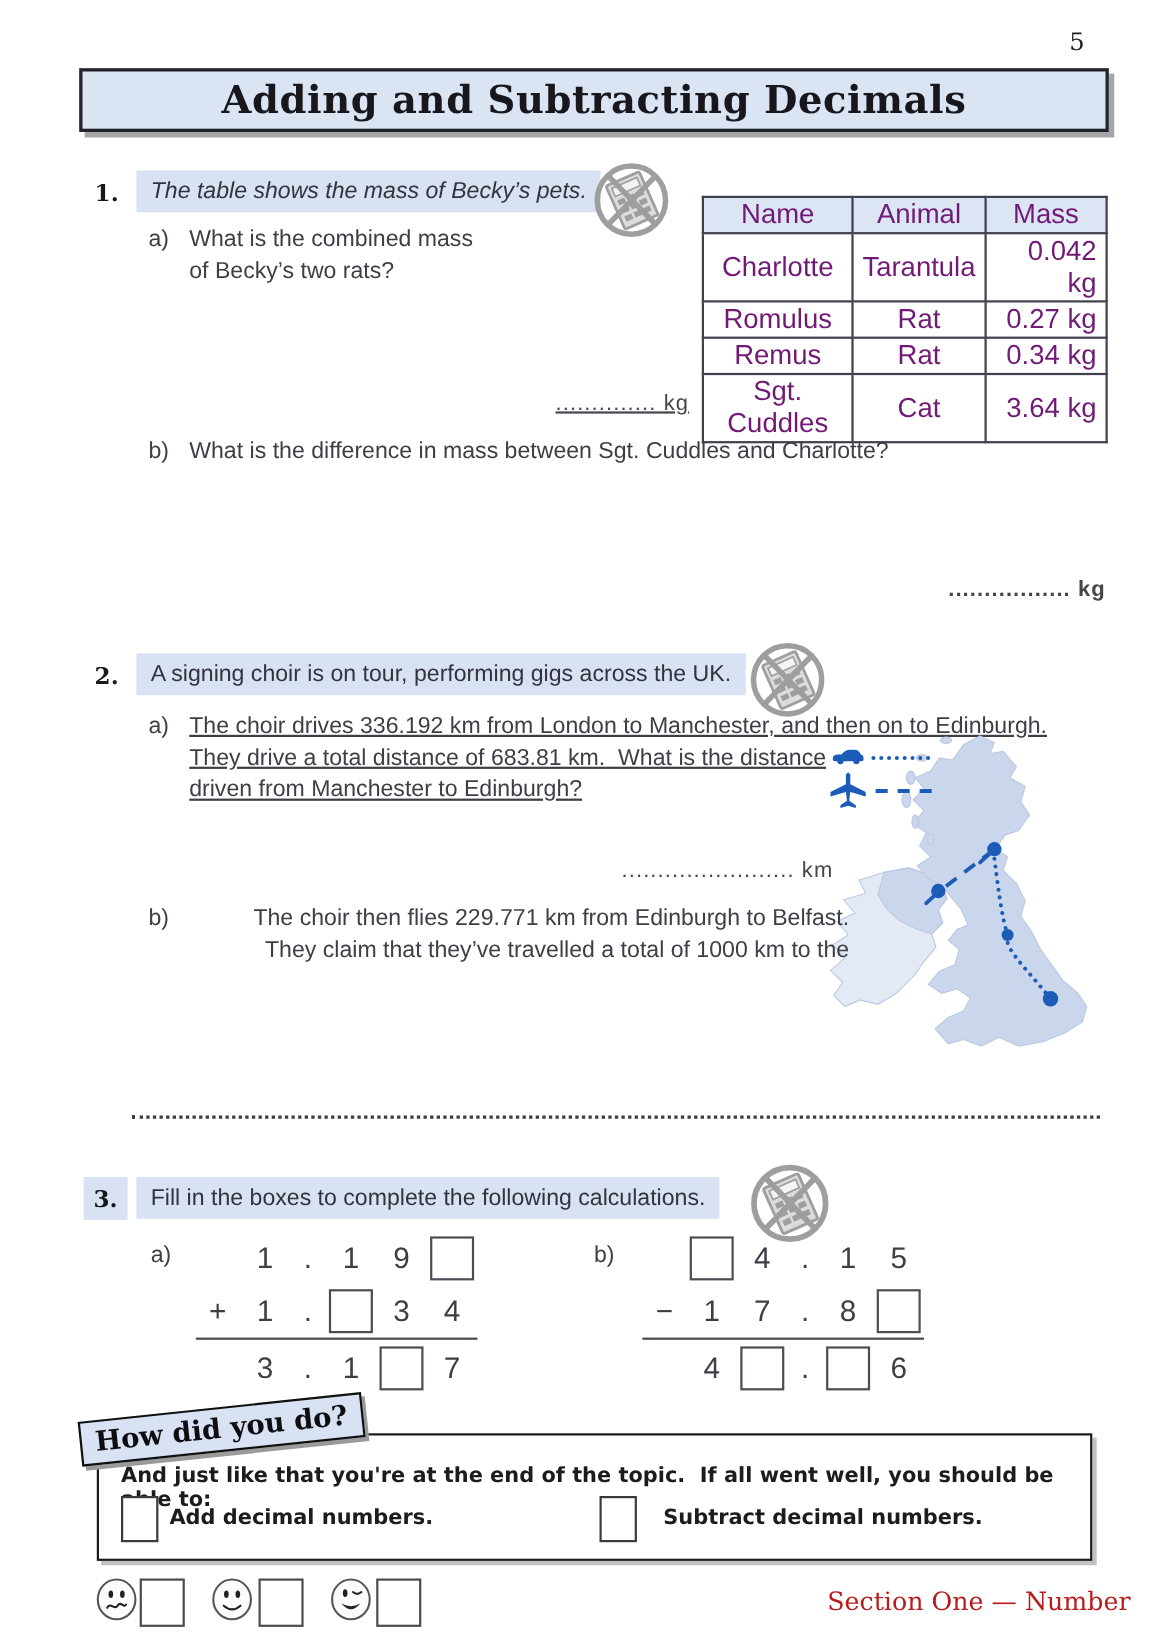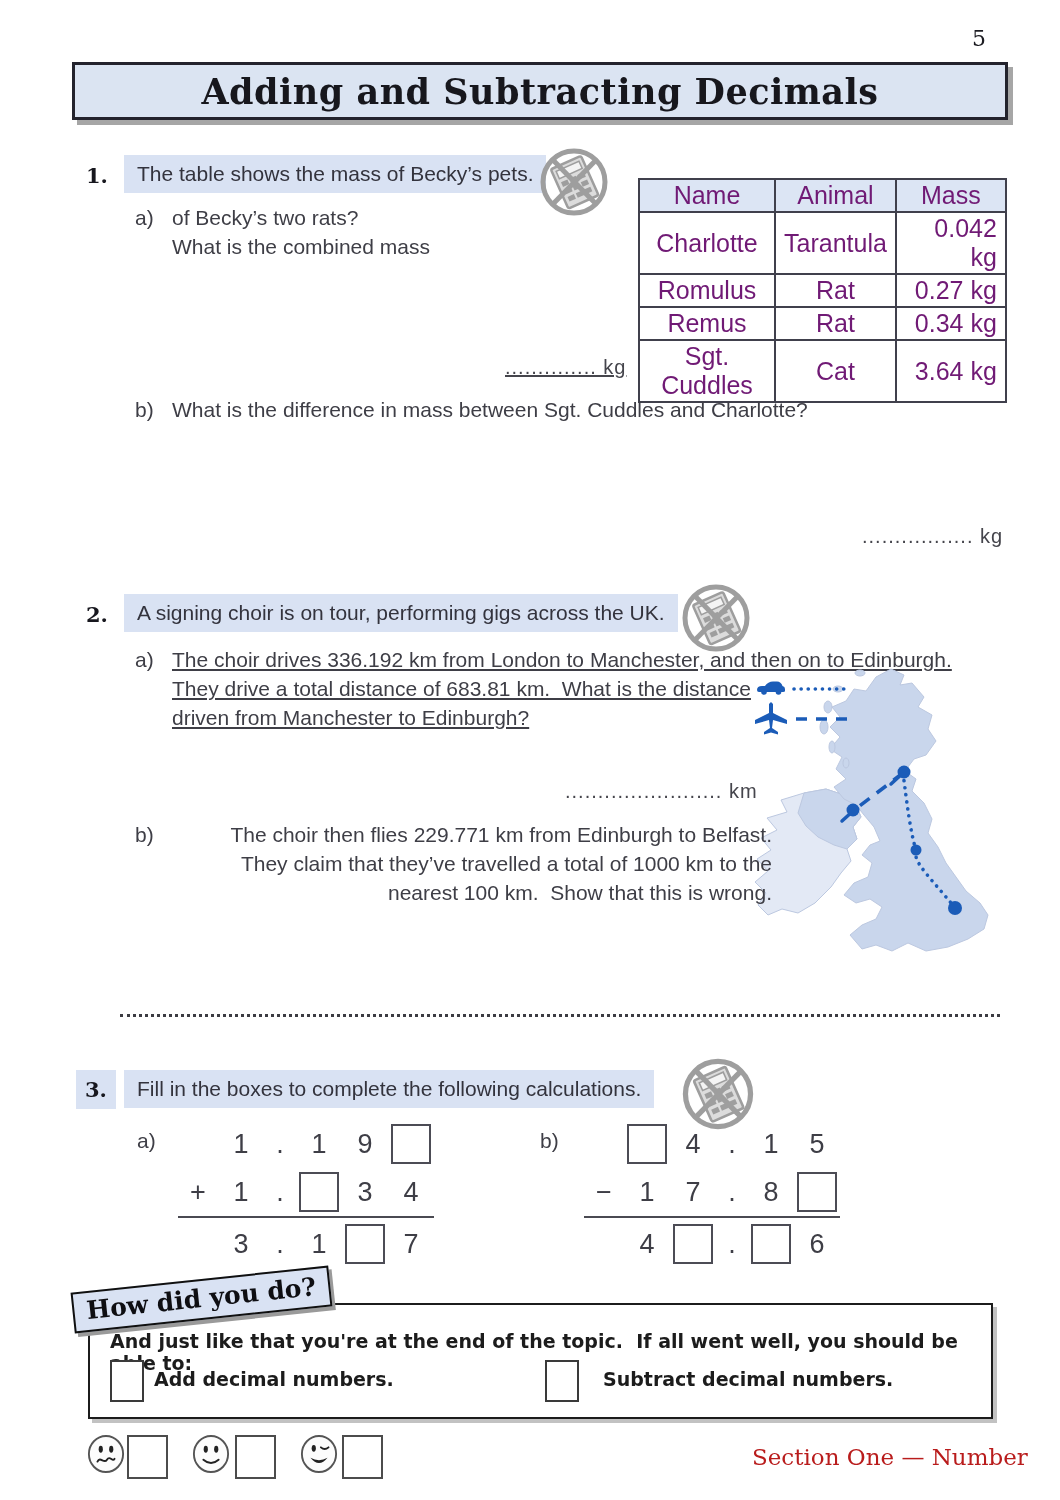--- a/index.html
+++ b/index.html
@@ -71,21 +71,21 @@
     </defs>
   </svg>
 
   <div class="abs pagenum" style="left:972px;top:26px;">5</div>
 
   <div class="abs banner">
     <h1>Adding and Subtracting Decimals</h1>
   </div>
 
   <div class="abs qnum" style="left:86px;top:163px;">1.</div>
-  <div class="abs hl" style="left:124px;top:155px;">The table shows the mass of Becky’s pets.</div>
+  <div class="abs hl" style="left:124px;top:155px;font-style:italic;">The table shows the mass of Becky’s pets.</div>
   <svg class="abs" style="left:534px;top:146px;" width="80" height="72" viewBox="0 0 80 72">
       <use href="#nocalc"></use>
     </svg>
 
   <table class="abs pets-table" style="left:638px;top:178px;">
     <thead>
       <tr>
         <th class="col-name">Name</th>
         <th class="col-animal">Animal</th>
         <th class="col-mass">Mass</th>
@@ -109,26 +109,26 @@
         </tr>
         <tr>
           <td>Sgt. Cuddles</td>
           <td>Cat</td>
           <td>3.64 kg</td>
         </tr>
       </tbody>
   </table>
 
   <div class="abs body" style="left:135px;top:203px;">a)</div>
-  <div class="abs body" style="left:172px;top:203px;"><div>of Becky’s two rats?</div><div>What is the combined mass</div></div>
+  <div class="abs body" style="left:172px;top:203px;"><div>What is the combined mass</div><div>of Becky’s two rats?</div></div>
   <div class="abs ans" style="left:505px;top:356px;text-decoration:underline;">.............. kg</div>
 
   <div class="abs body" style="left:135px;top:395px;">b)</div>
   <div class="abs body" style="left:172px;top:395px;">What is the difference in mass between Sgt. Cuddles and Charlotte?</div>
-  <div class="abs ans" style="left:862px;top:525px;">................. kg</div>
+  <div class="abs ans" style="left:862px;top:525px;font-weight:bold;">................. kg</div>
 
   <div class="abs qnum" style="left:86px;top:602px;">2.</div>
   <div class="abs hl" style="left:124px;top:594px;">A signing choir is on tour, performing gigs across the UK.</div>
   <svg class="abs" style="left:676px;top:582px;" width="80" height="72" viewBox="0 0 80 72">
       <use href="#nocalc"></use>
     </svg>
 
   <div class="abs body" style="left:135px;top:645px;">a)</div>
   <div class="abs body" style="left:172px;top:645px;width:800px;text-decoration:underline;"><div>The choir drives 336.192 km from London to Manchester, and then on to Edinburgh.</div><div>They drive a total distance of 683.81 km.  What is the distance</div><div>driven from Manchester to Edinburgh?</div></div>
 
@@ -172,21 +172,21 @@
       <g fill="#1b5cb8" transform="translate(12,38)">
         <path d="M17,1 L19,3 L19,12 L33,19 L33,23 L19,19 L18,27 L24,31 L24,33.5 L17,31.5 L10,33.5 L10,31 L16,27 L15,19 L1,23 L1,19 L15,12 L15,3 Z"></path>
       </g>
       <line x1="54" y1="56" x2="108" y2="56" stroke="#1b5cb8" stroke-width="3.6" stroke-dasharray="11 9"></line>
     </g>
   </svg>
 
   <div class="abs ans" style="left:565px;top:780px;">........................ km</div>
 
   <div class="abs body" style="left:135px;top:820px;">b)</div>
-  <div class="abs body" style="left:172px;top:820px;width:600px;text-align:right;"><div>The choir then flies 229.771 km from Edinburgh to Belfast.</div><div>They claim that they’ve travelled a total of 1000 km to the</div><div>nearest 100 km.  Show that this is wrong.</div></div>
+  <div class="abs body" style="left:172px;top:820px;width:600px;text-align:right;"><div>The choir then flies 229.771 km from Edinburgh to Belfast.</div><div>They claim that they’ve travelled a total of 1000 km to the</div></div>
 
   <div class="abs dotsep" style="left:120px;top:1014px;width:880px;"></div>
 
   <div class="abs qnum qnum3" style="left:76px;top:1070px;">3.</div>
   <div class="abs hl" style="left:124px;top:1070px;">Fill in the boxes to complete the following calculations.</div>
   <svg class="abs" style="left:676px;top:1056px;" width="84" height="76" viewBox="0 0 80 72">
       <use href="#nocalc"></use>
     </svg>
 
   <div class="abs body" style="left:137px;top:1126px;">a)</div>

